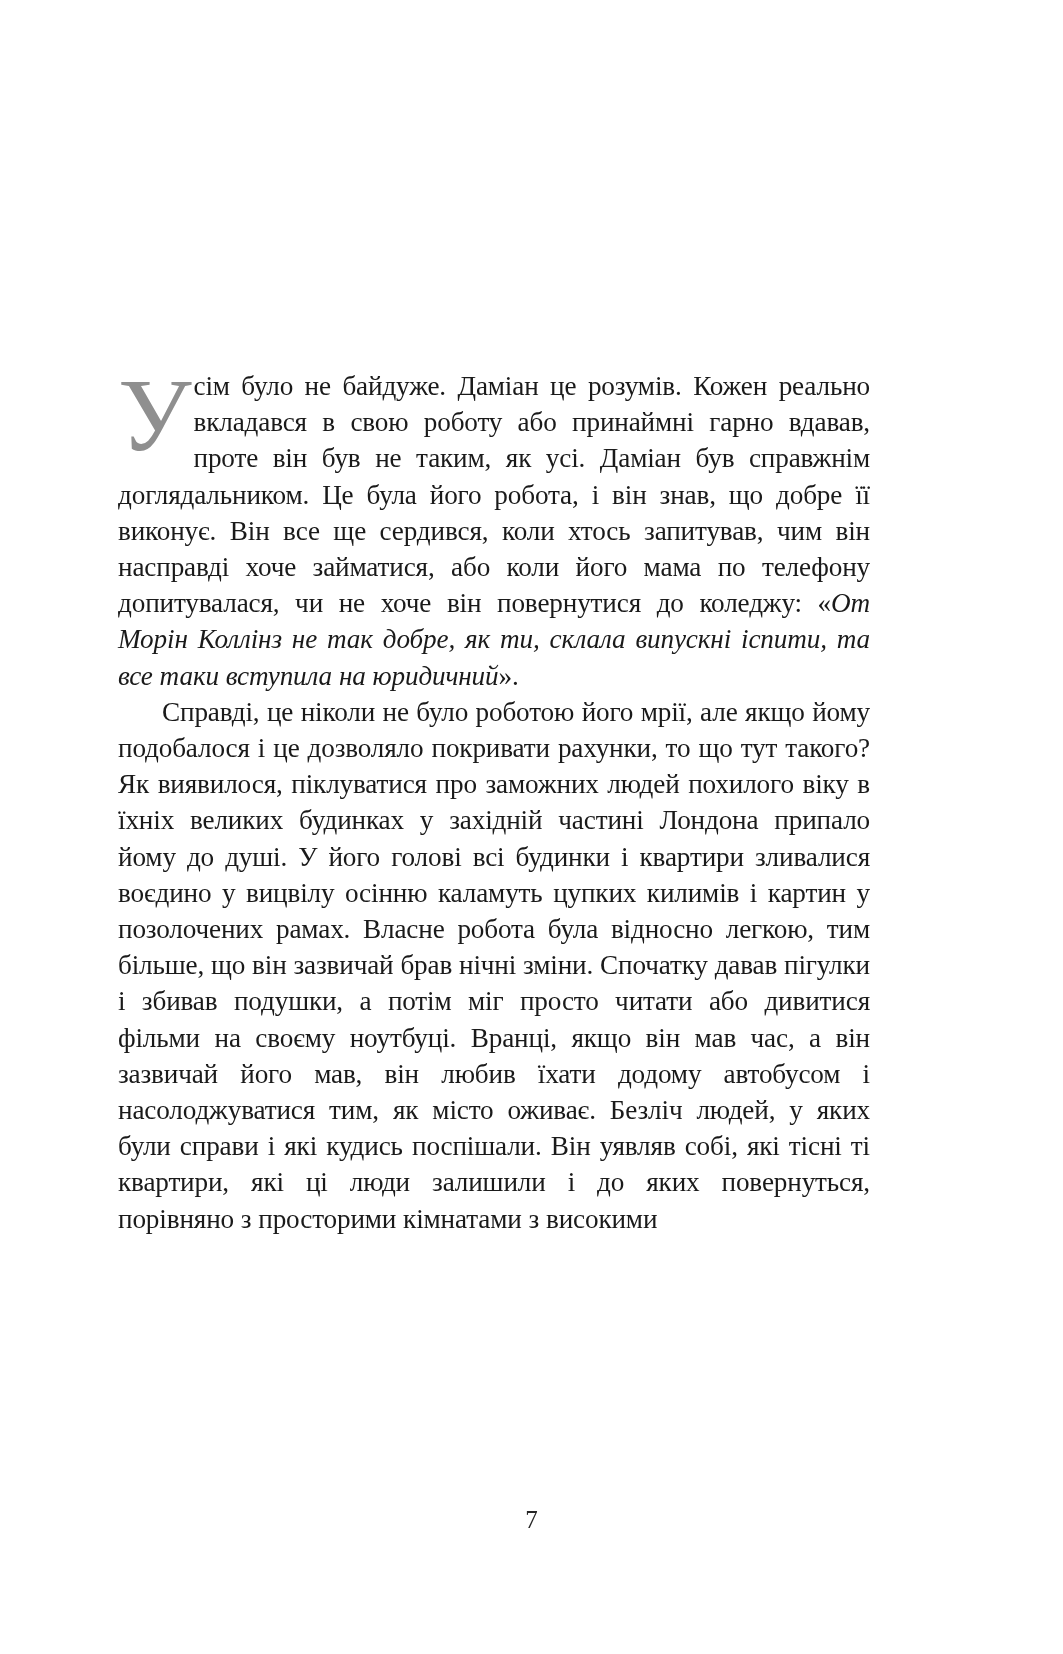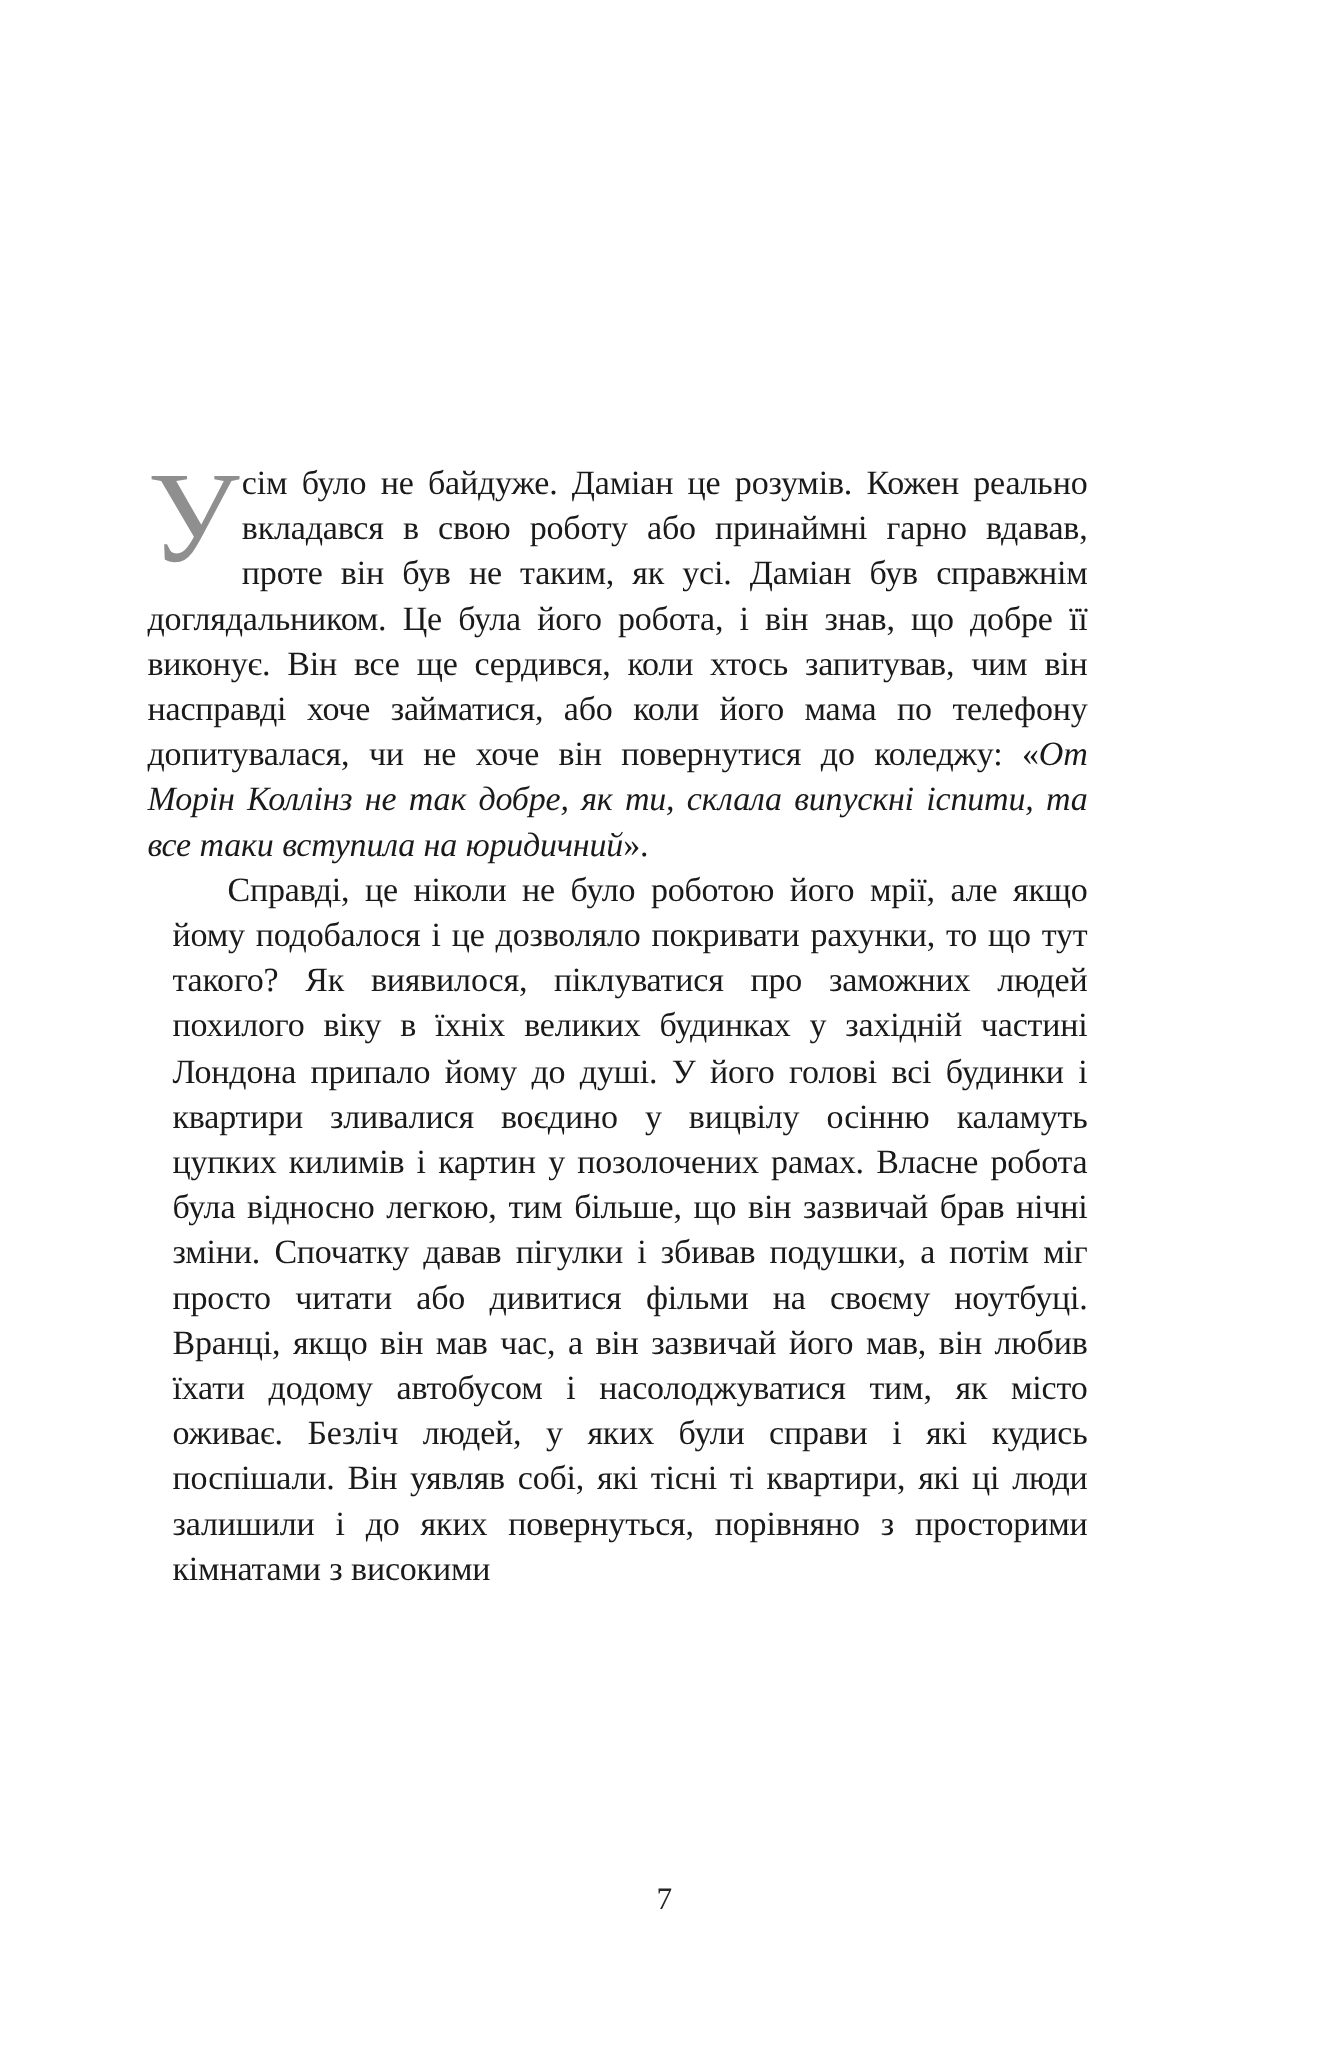--- a/index.html
+++ b/index.html
@@ -40,21 +40,20 @@
     line-height: 36.2px;
     text-align: justify;
     text-justify: inter-word;
     letter-spacing: -0.15px;
     word-spacing: 0.2px;
     hyphens: manual;
   }
 
   p.body-par + p.body-par {
     text-indent: 44px;
-    margin-left: 20px;
   }
 
   
   .dropcap {
     float: left;
     font-size: 104px;
     line-height: 0.82;
     color: #8f8f8f;
     margin: 4px 2px 0 0;
     padding: 0;

